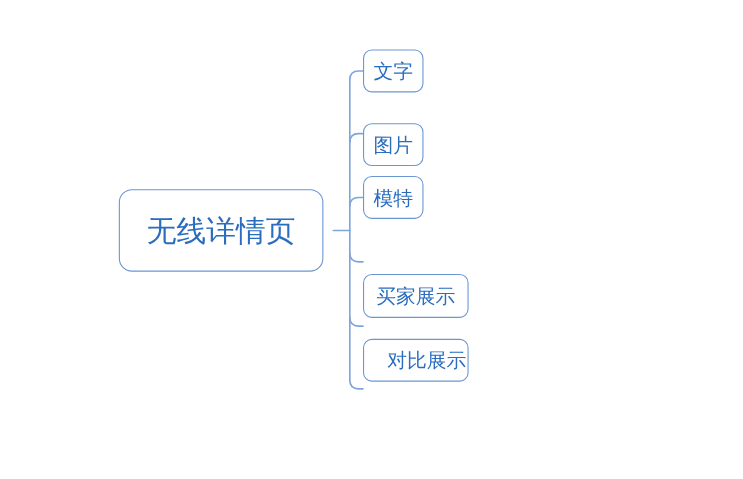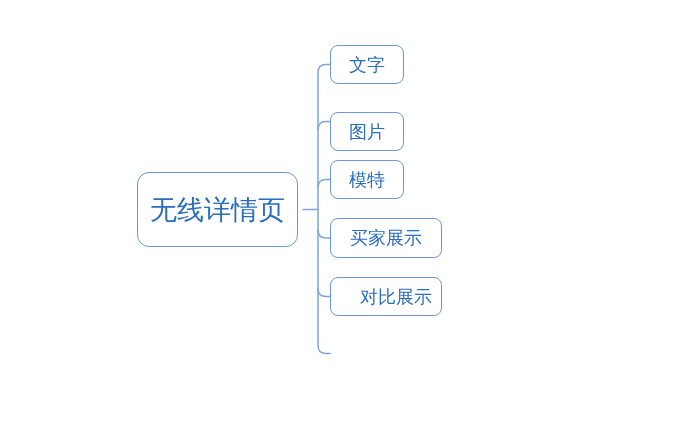--- a/index.html
+++ b/index.html
@@ -34,36 +34,36 @@
     display: flex;
     align-items: center;
     justify-content: center;
     background: #ffffff;
     border: 1.5px solid #6b97d3;
     color: #2a6cbe;
     white-space: nowrap;
     cursor: default;
   }
   .node.root {
-    left: 137px;
+    left: 108px;
     top: 172px;
-    width: 161px;
+    width: 186px;
     height: 75px;
     border-radius: 12px;
     font-size: 27px;
     border-width: 1.7px;
   }
   .node.child {
     left: 330px;
     height: 39px;
     border-radius: 8px;
     font-size: 18px;
   }
-  .node.w-small { width: 74px; }
-  .node.w-large { width: 112px; }
+  .node.w-small { width: 55px; }
+  .node.w-large { width: 96px; margin-top: 31px; }
   .node.c1 { top: 45px; }
   .node.c2 { top: 112px; }
   .node.c3 { top: 160px; }
   .node.c4 { top: 218px; height: 40px; }
   .node.c5 { top: 277px; padding-left: 20px; }
   .node.c6 { top: 334px; }
 </style>
 </head>
 <body>
 

